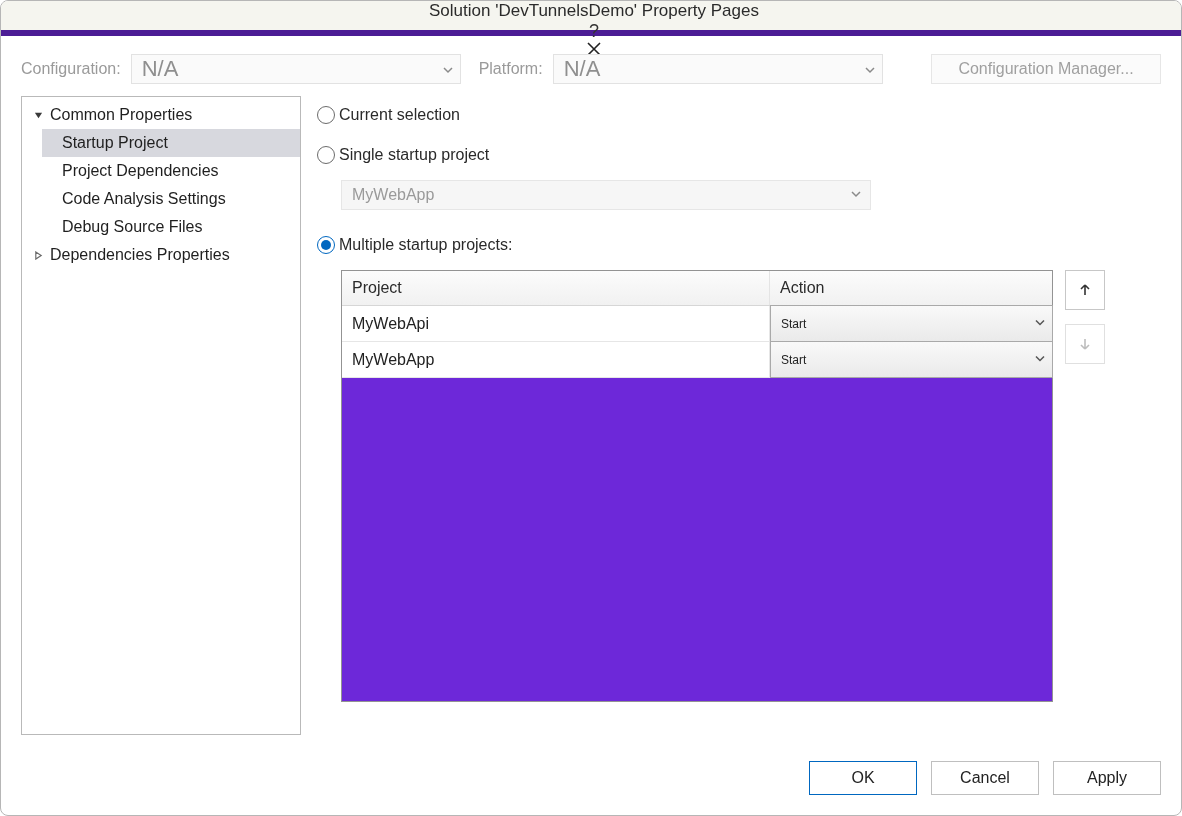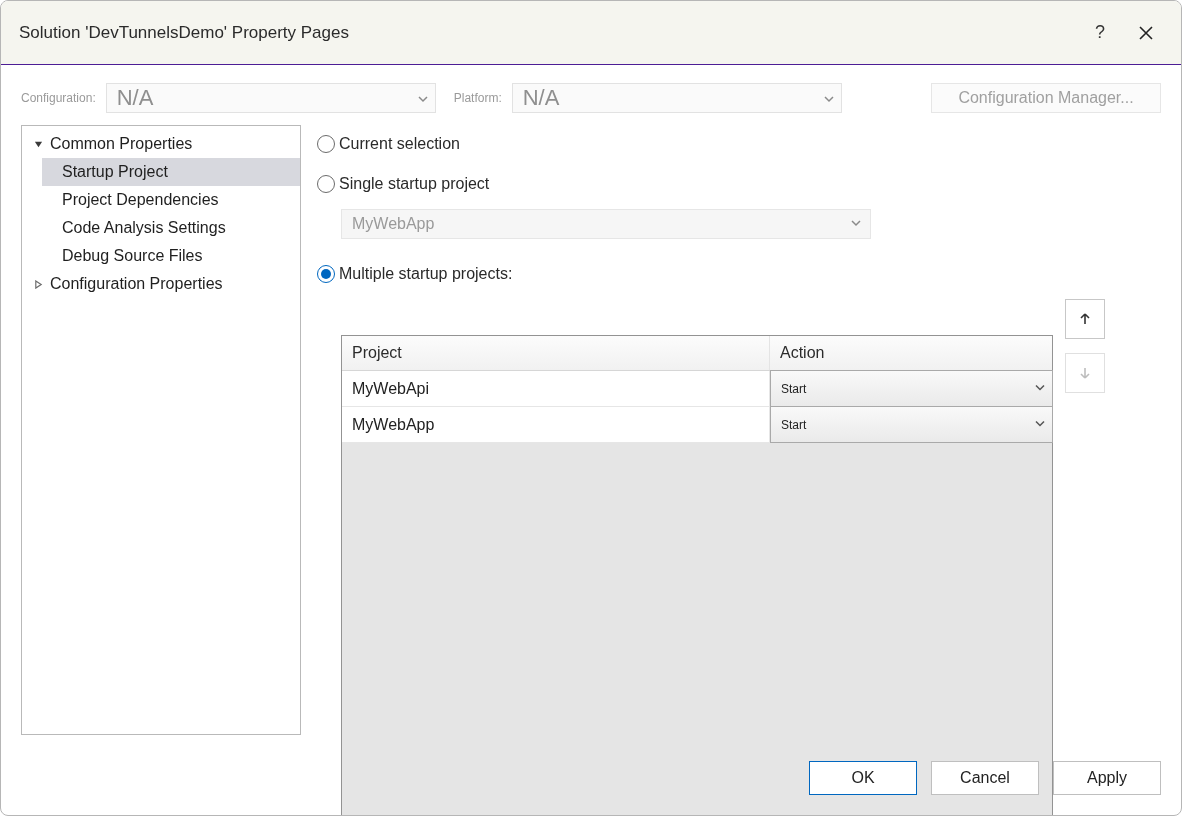--- a/index.html
+++ b/index.html
@@ -12,41 +12,42 @@
   }
   .window {
     width: 1182px; height: 816px;
     border: 1px solid #b6b6b6;
     border-radius: 8px;
     background: #ffffff;
     display: flex; flex-direction: column;
     overflow: hidden;
   }
   .titlebar {
-    height: 64px;
+    height: 35px;
     background: #f5f5ef;
     display: flex; align-items: center;
     padding: 0 12px 0 18px;
-    border-bottom: 1px solid #4c1d95;
+    border-bottom: 6px solid #4c1d95;
+    flex-direction: column;
   }
   .title-text { flex: 1; font-size: 17px; color: #2b2b2b; }
   .title-btn {
     width: 46px; height: 40px;
     display: flex; align-items: center; justify-content: center;
     color: #333;
     font-size: 16px;
   }
   .close-x svg { width: 14px; height: 14px; }
   .help-q { font-size: 18px; color: #333; }
 
   .config-row {
     display: flex; align-items: center; gap: 10px;
     padding: 18px 20px 12px 20px;
   }
-  .lbl-disabled { color: #9a9a9a; font-size: 12px; text-align: center; }
+  .lbl-disabled { color: #9a9a9a; font-size: 16px; text-align: center; }
   .combo {
     height: 30px;
     border: 1px solid #e2e2e2;
     background: #fafafa;
     color: #8f8f8f;
     display: flex; align-items: center;
     padding: 0 28px 0 10px;
     position: relative;
     font-size: 22px;
   }
@@ -130,24 +131,23 @@
     position: relative;
     margin-bottom: 20px;
   }
   .single-combo .chev { position: absolute; right: 8px; top: 50%; transform: translateY(-50%); }
 
   .grid-wrap {
     display: flex; align-items: flex-start; gap: 12px;
     margin-top: 10px; margin-left: 24px;
   }
   .grid {
-    width: 712px; height: 500px;
+    width: 712px; height: 432px;
     border: 1px solid #939393;
-    background: #e5e5e5;
-    margin-top: 36px;
+    background: #6d28d9;
   }
   .grid-header {
     display: flex;
     background: #fafafa;
     border-bottom: 1px solid #d6d6d6;
   }
   .gh {
     height: 34px;
     display: flex; align-items: center;
     padding: 0 10px;
@@ -274,21 +274,21 @@
       </div>
       <div class="tree-node tree-child">
         <span>Debug Source Files</span>
       </div>
       <div class="tree-node">
         <span class="tree-arrow">
           <svg viewBox="0 0 10 10">
               <path d="M2 1 L8 5 L2 9 Z" fill="none" stroke="#6b6b6b" stroke-width="1.3"></path>
             </svg>
         </span>
-        <span style="margin-left:4px">Configuration Properties</span>
+        <span style="margin-left:4px">Dependencies Properties</span>
       </div>
     </div>
 
     <div class="main-pane">
 
       <div class="radio-row">
         <span class="radio"></span>
         <span class="radio-label">Current selection</span>
       </div>
 

